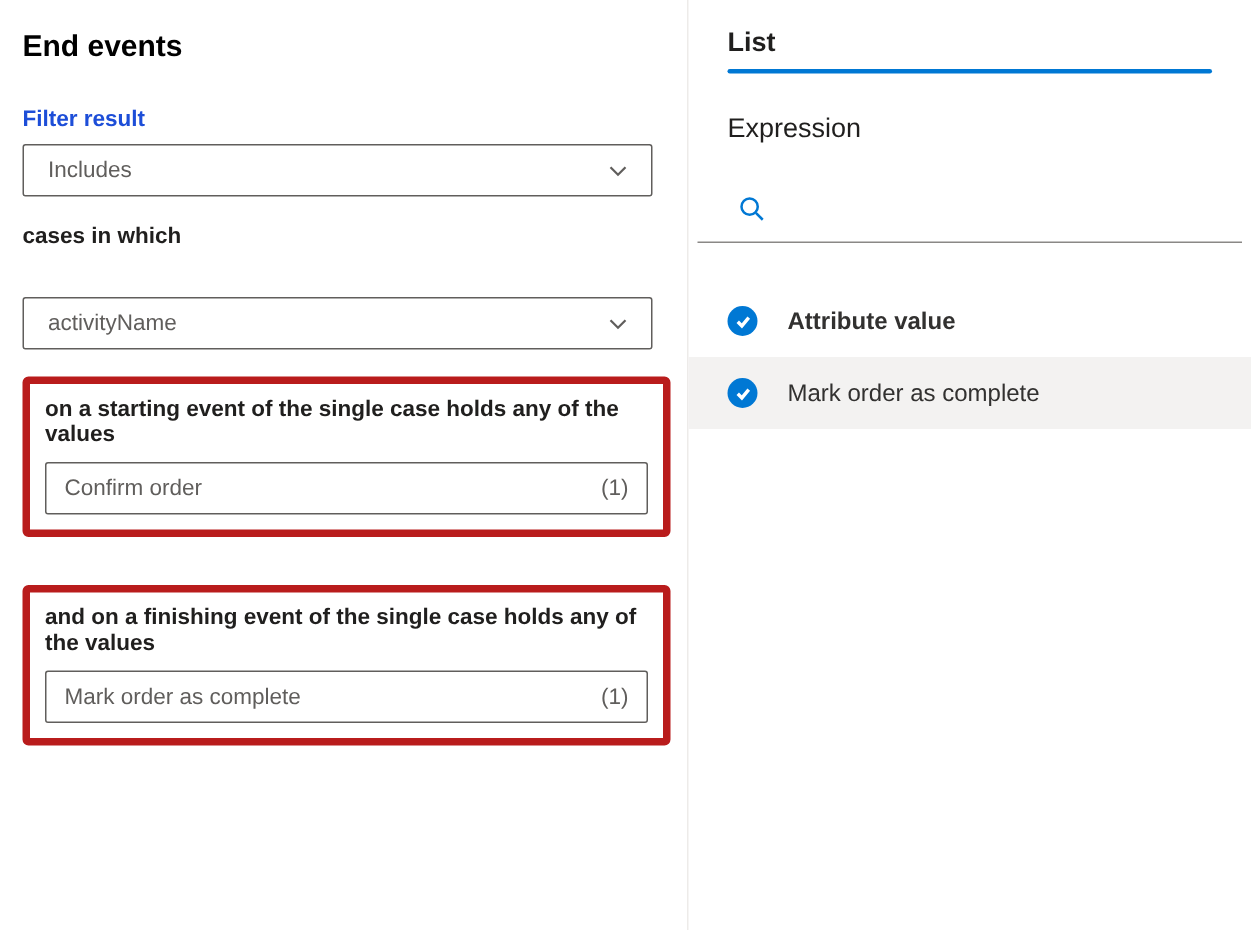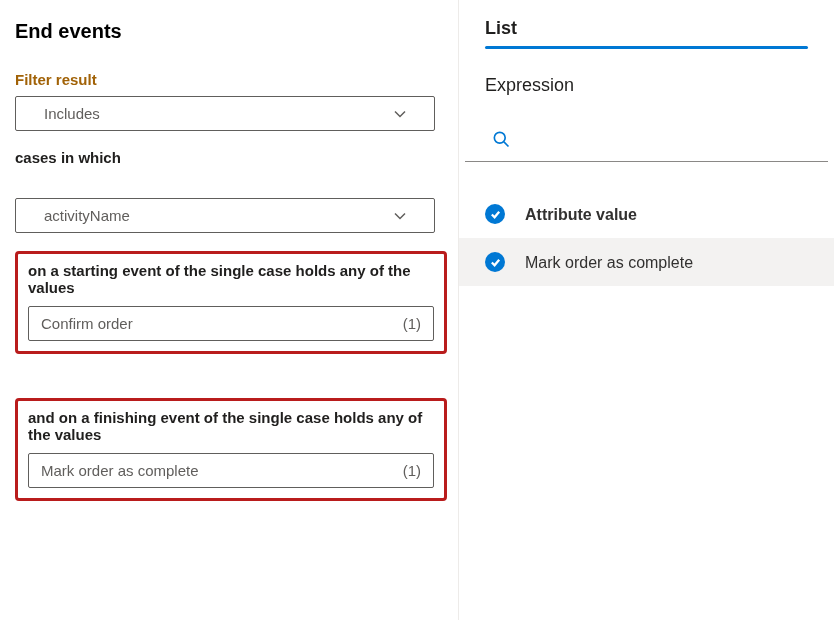--- a/index.html
+++ b/index.html
@@ -32,30 +32,30 @@
     }
     .page-title {
       font-size: 20px;
       font-weight: 600;
       margin-bottom: 28px;
       color: #000000;
     }
     .field-label {
       font-size: 15px;
       font-weight: 600;
-      color: #a16207;
+      color: #1d4ed8;
       margin-bottom: 8px;
     }
     .dropdown {
       display: flex;
       align-items: center;
       justify-content: space-between;
       border: 1px solid #605e5c;
       border-radius: 2px;
-      padding: 8px 28px;
+      padding: 8px 16px;
       width: 420px;
       font-size: 15px;
       color: #323130;
       background: #fff;
       cursor: pointer;
       margin-bottom: 18px;
     }
     .dropdown-text {
       color: #605e5c;
     }
@@ -66,24 +66,24 @@
       stroke-width: 1.5;
       fill: none;
     }
     .sentence-text {
       font-size: 15px;
       font-weight: 600;
       color: #201f1e;
       margin-bottom: 32px;
     }
     .highlight-box {
-      border: 3px solid #b91c1c;
+      border: 5px solid #b91c1c;
       border-radius: 4px;
       padding: 8px 10px 10px 10px;
-      margin-bottom: 44px;
+      margin-bottom: 32px;
       width: 432px;
     }
     .highlight-box .sentence-text {
       margin-bottom: 10px;
     }
     .textbox {
       display: flex;
       align-items: center;
       justify-content: space-between;
       border: 1px solid #605e5c;

